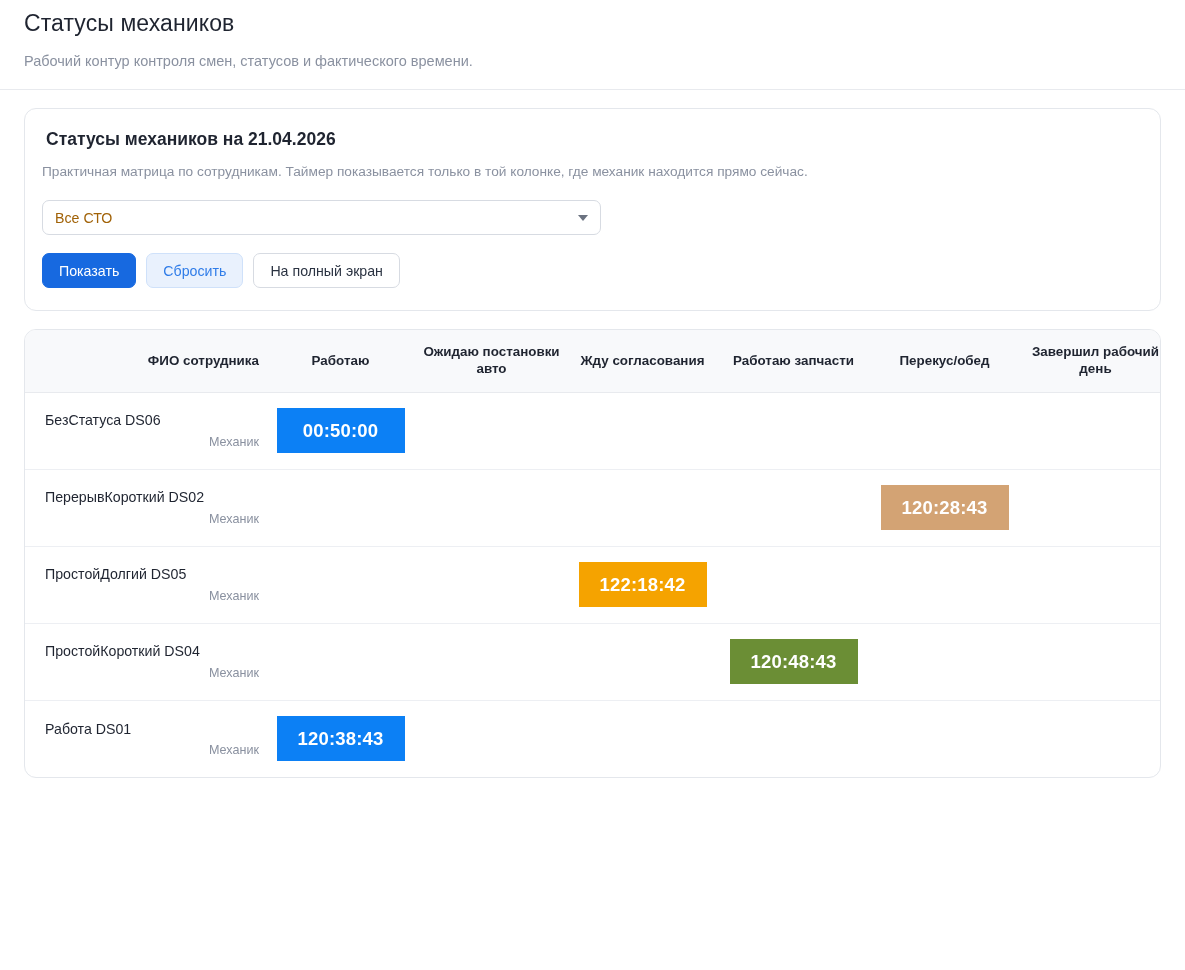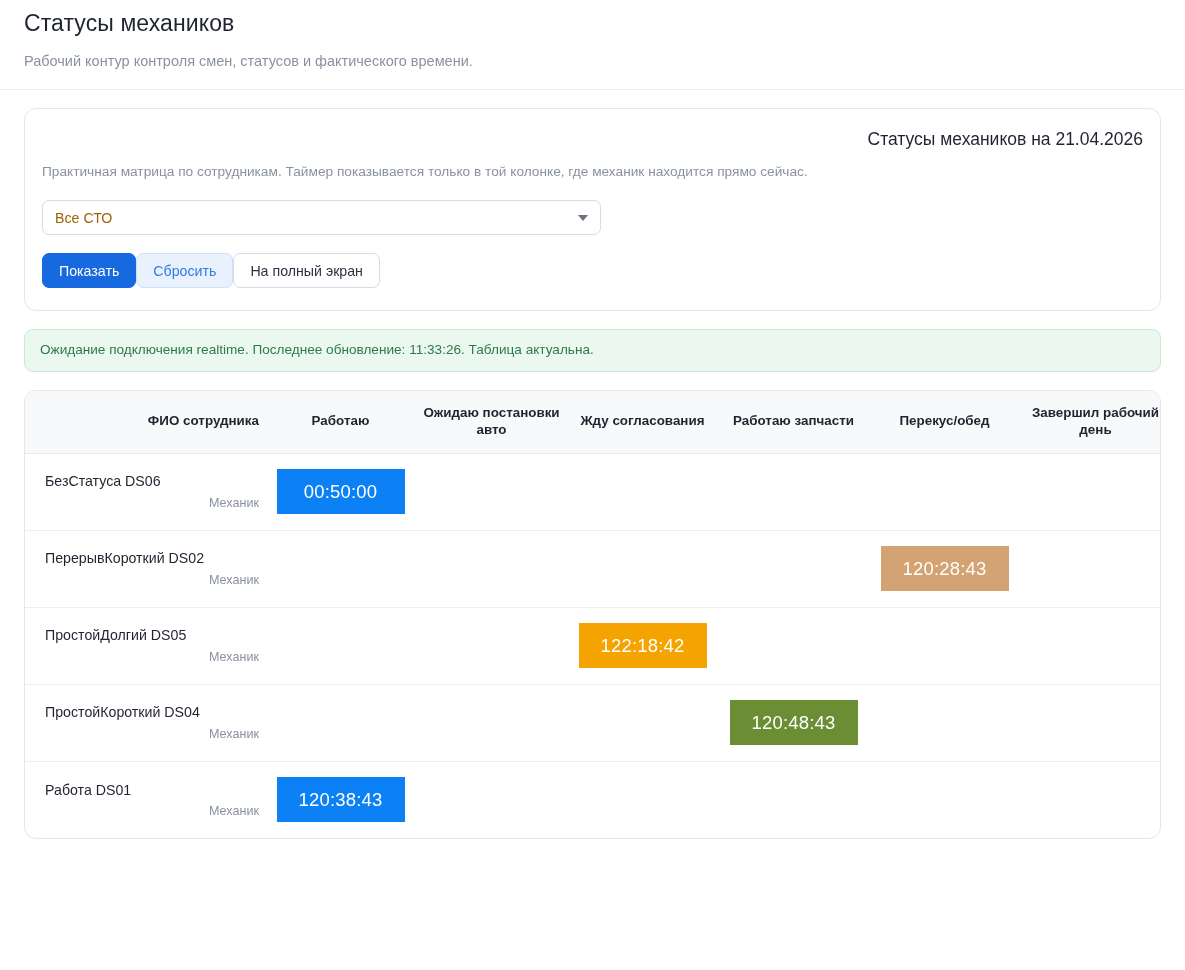--- a/index.html
+++ b/index.html
@@ -43,25 +43,24 @@
     margin: 0 24px;
     background: #ffffff;
     border: 1px solid #e4e7ec;
     border-radius: 12px;
   }
 
   
   .filter-card { padding: 20px 17px 22px 17px; }
   .card-title {
     font-size: 17.5px;
-    font-weight: 400;
+    font-weight: 700;
     color: #1f2430;
     margin: 0 0 12px 4px;
     line-height: 1.25;
-    text-align: right;
   }
   .card-desc {
     font-size: 13.7px;
     color: #8a91a0;
     margin: 0 0 19px 0;
     line-height: 1.3;
   }
   .field-label {
     font-size: 12.8px;
     color: #6b7280;
@@ -88,21 +87,21 @@
     position: absolute;
     right: 13px; top: 50%;
     transform: translateY(-50%);
     width: 0; height: 0;
     border-left: 5px solid transparent;
     border-right: 5px solid transparent;
     border-top: 6px solid #6b7280;
     pointer-events: none;
   }
 
-  .btn-row { display: flex; margin-top: 18px; }
+  .btn-row { display: flex; gap: 10px; margin-top: 18px; }
   .btn {
     height: 35px;
     border-radius: 7px;
     font-size: 14.2px;
     padding: 0 16px;
     display: inline-flex;
     align-items: center;
     justify-content: center;
     cursor: pointer;
     border: 1px solid transparent;
@@ -173,21 +172,21 @@
   }
 
   .timer-badge {
     display: inline-flex;
     align-items: center;
     justify-content: center;
     width: 128px;
     height: 45px;
     color: #ffffff;
     font-size: 18.5px;
-    font-weight: normal;
+    font-weight: bold;
     letter-spacing: .2px;
   }
 
   
   col.c-name { width: 240px; }
   col.c-gen  { width: 151px; }
 </style>
 </head>
 <body>
 
@@ -211,21 +210,20 @@
       <span class="select-caret"></span>
     </div>
 
     <div class="btn-row">
       <button class="btn btn-primary">Показать</button>
       <button class="btn btn-soft">Сбросить</button>
       <button class="btn btn-ghost">На полный экран</button>
     </div>
   </div>
 
-  <div class="alert">Ожидание подключения realtime. Последнее обновление: 11:33:26. Таблица актуальна.</div>
 
   <div class="card table-card">
     <table class="matrix">
       <colgroup>
         <col class="c-name">
           <col class="c-gen">
           <col class="c-gen">
           <col class="c-gen">
           <col class="c-gen">
           <col class="c-gen">

